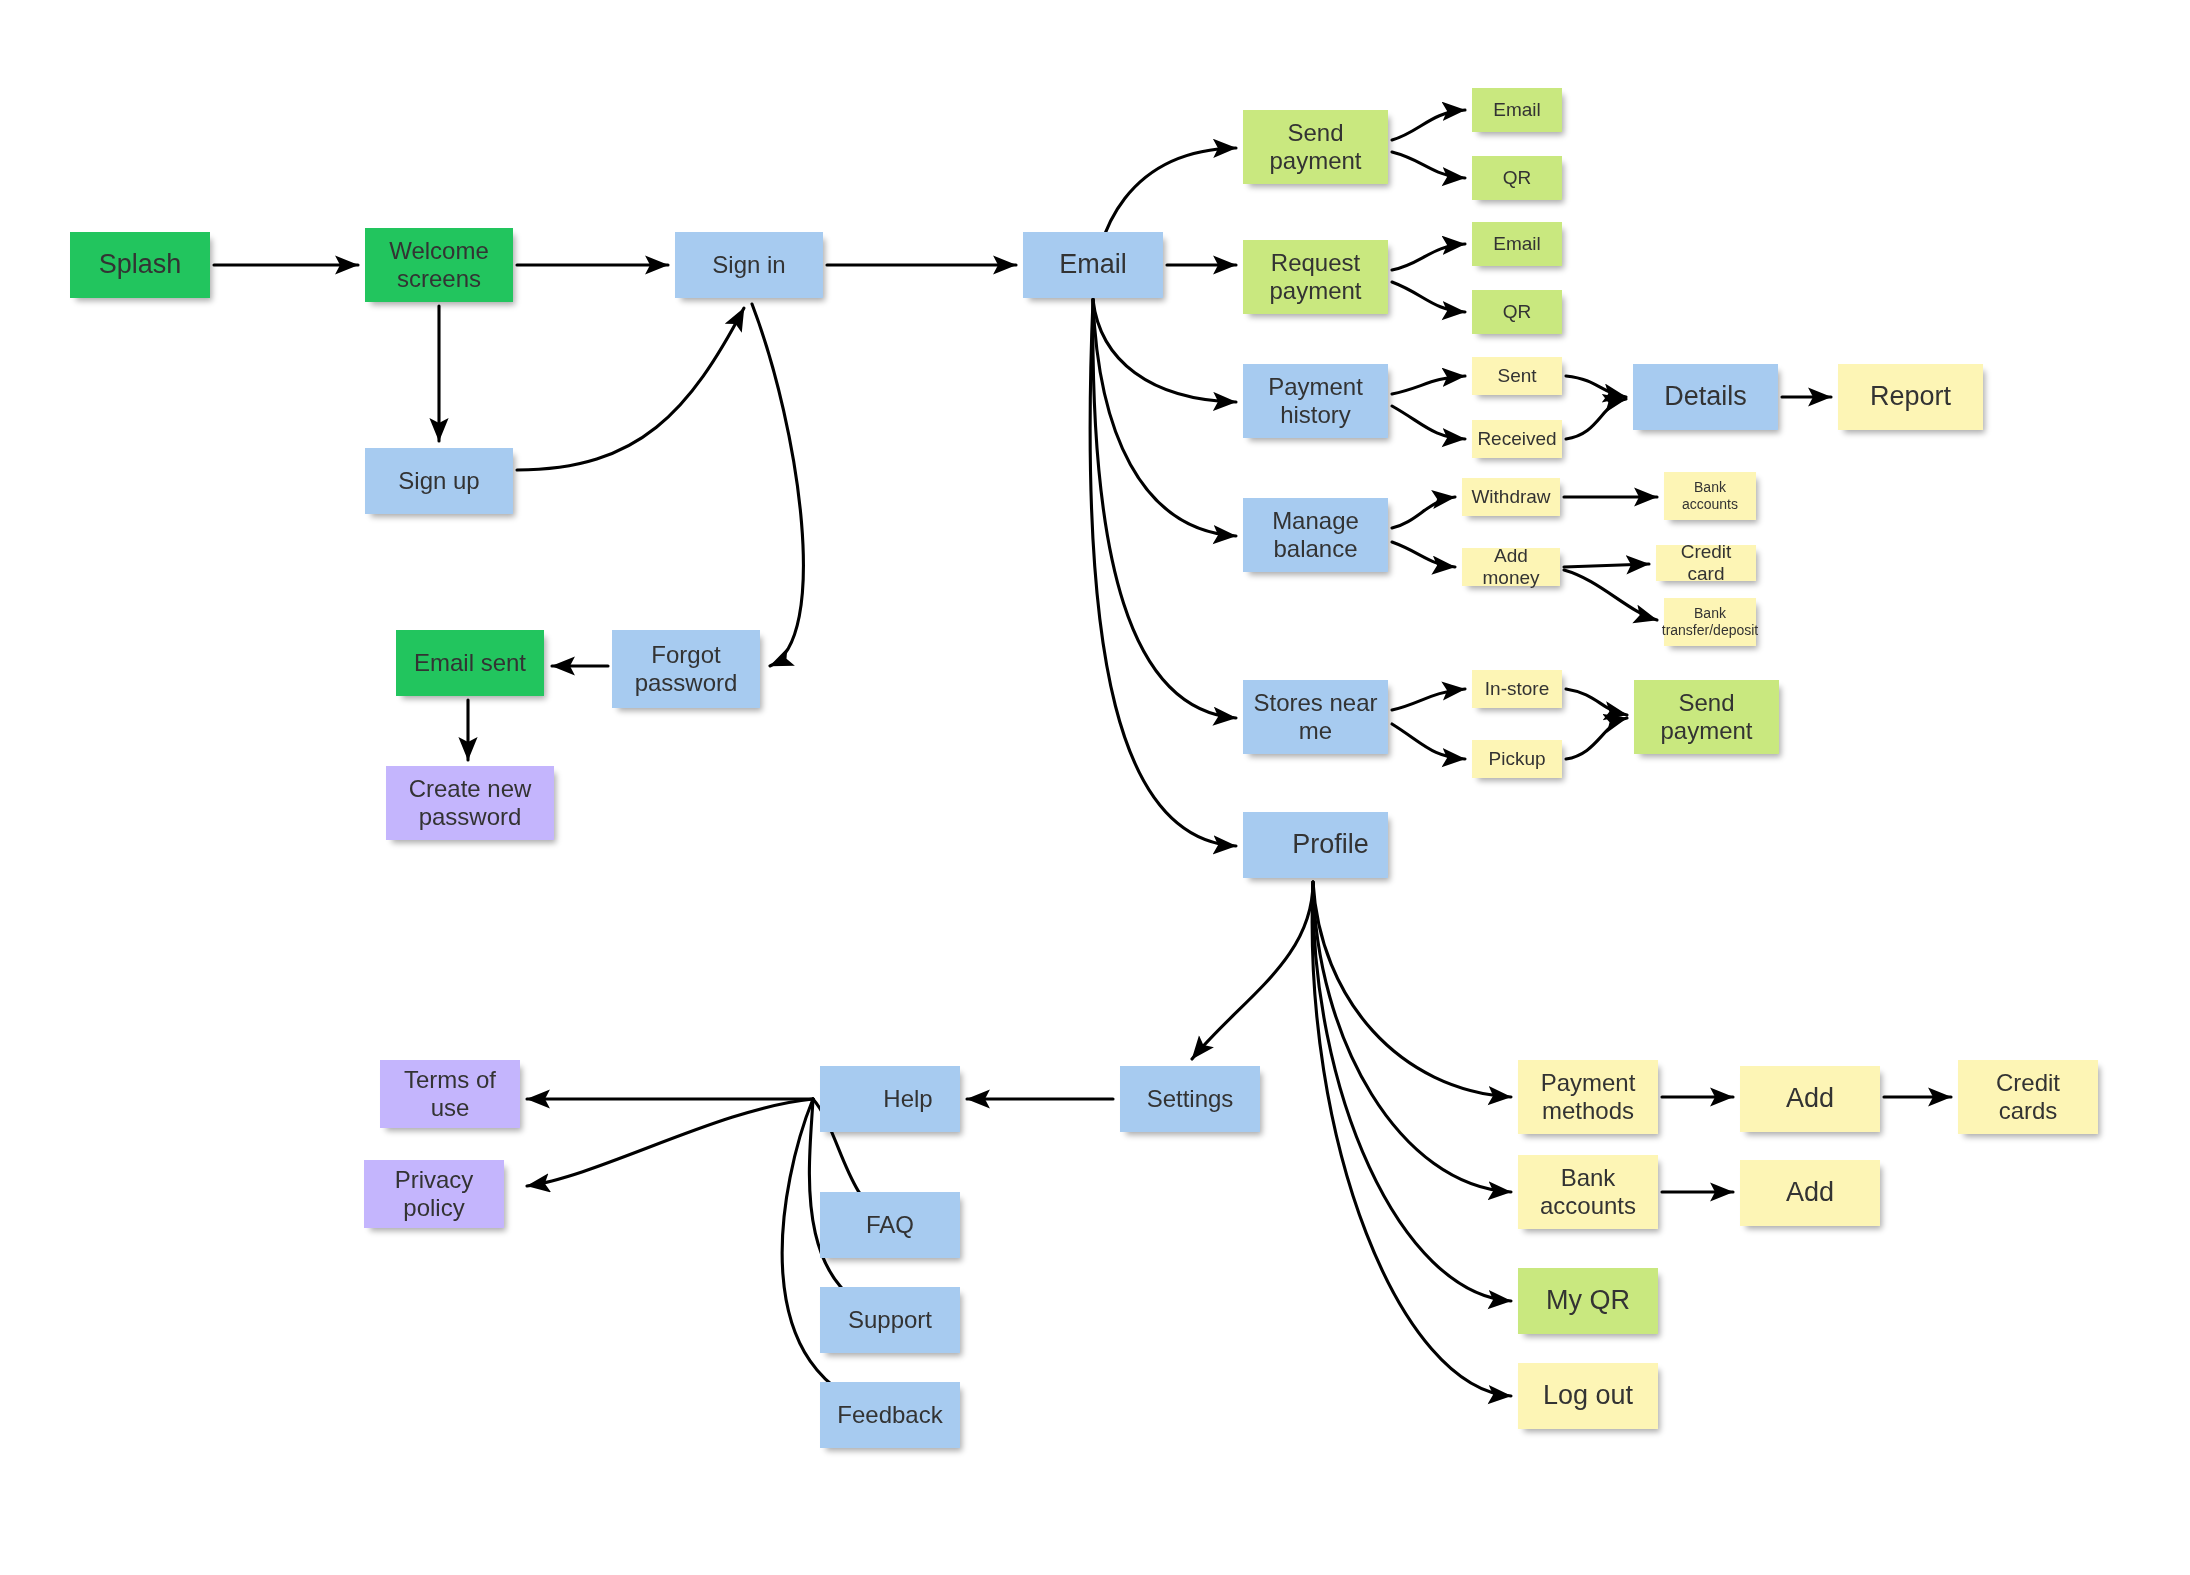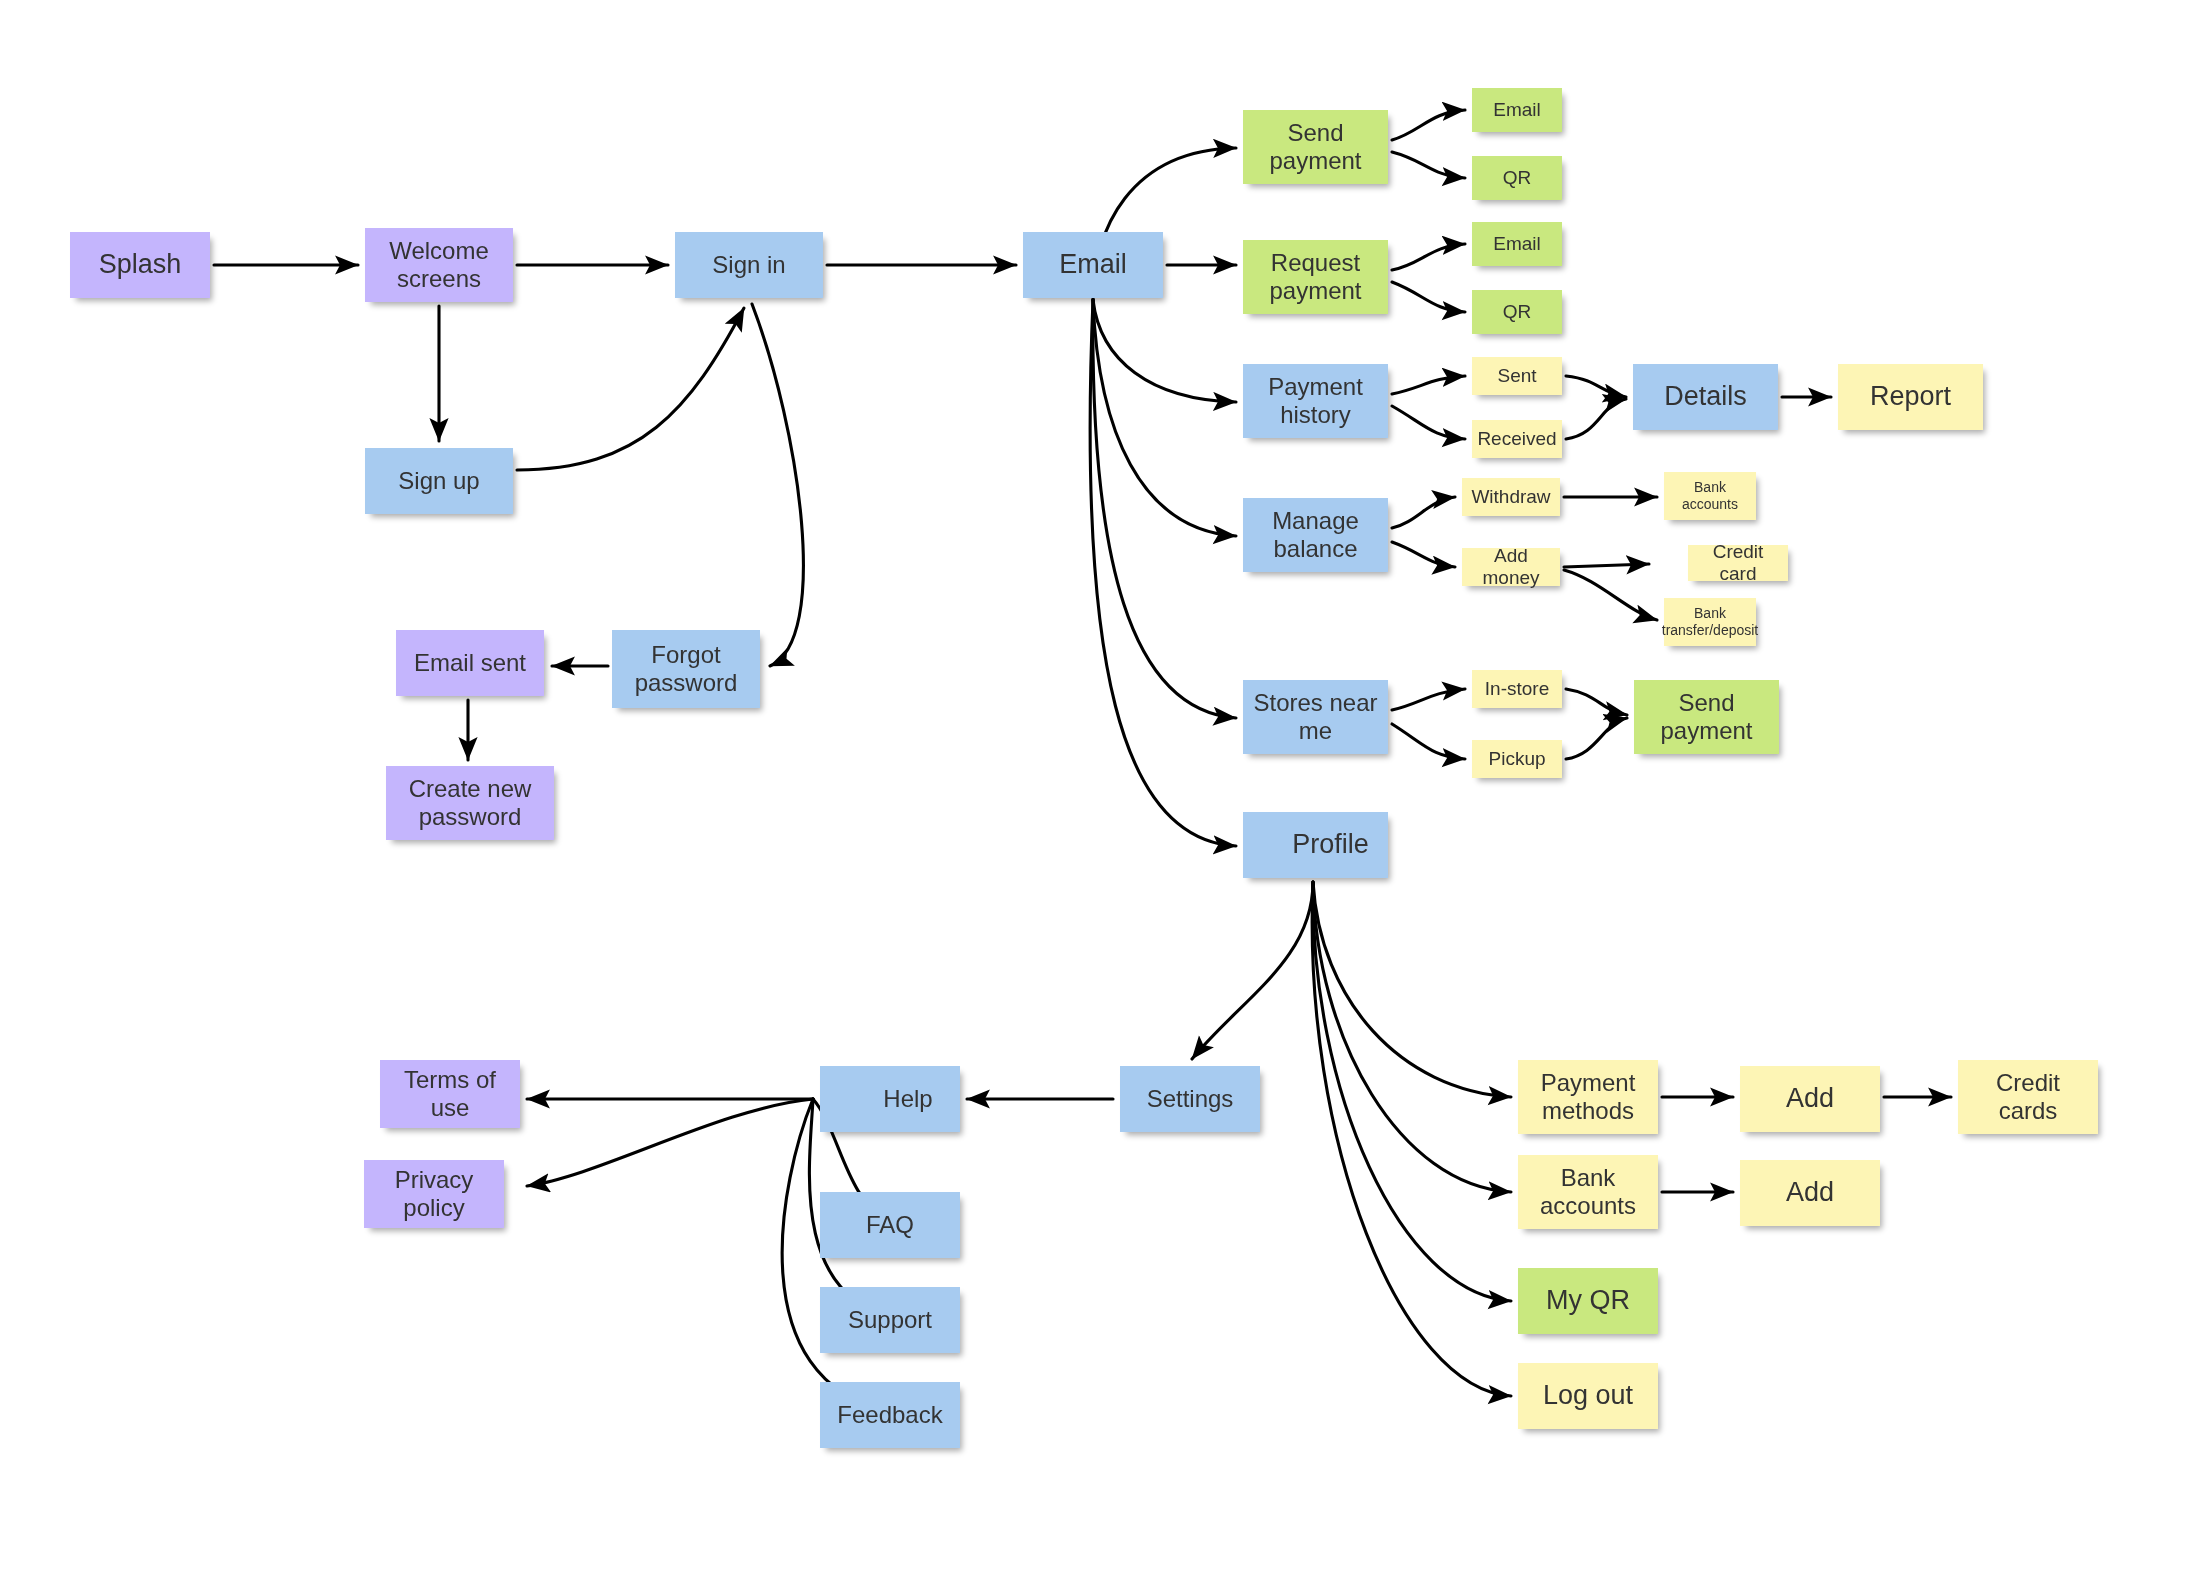--- a/index.html
+++ b/index.html
@@ -32,21 +32,21 @@
     color: #333333;
     line-height: 1.18;
     padding: 2px 4px;
     box-shadow: 4px 5px 6px -2px rgba(0,0,0,0.33);
     z-index: 5;
     white-space: pre-line;
   }
   .c-blue   { background: #a7cbf0; }
   .c-green  { background: #c9e87f; }
   .c-yellow { background: #fdf5b5; }
-  .c-pink   { background: #c4b5fd; }
+  .c-pink   { background: #22c55e; }
   .c-white  { background: #c4b5fd; }
   .s-lg  { font-size: 27px; }
   .s-md  { font-size: 24px; }
   .s-sm  { font-size: 19px; }
   .s-xs  { font-size: 14px; }
 </style>
 </head>
 <body>
 
 <div id="canvas">
@@ -130,21 +130,21 @@
       <div class="node c-yellow s-sm" style="left: 1472px; top: 357px; width: 90px; height: 38px;">Sent</div>
       <div class="node c-yellow s-sm" style="left: 1472px; top: 420px; width: 90px; height: 38px;">Received</div>
       <div class="node c-blue s-lg" style="left: 1633px; top: 364px; width: 145px; height: 66px;">Details</div>
       <div class="node c-yellow s-lg" style="left: 1838px; top: 364px; width: 145px; height: 66px;">Report</div>
       <div class="node c-blue s-md" style="left: 1243px; top: 498px; width: 145px; height: 74px;">Manage
 balance</div>
       <div class="node c-yellow s-sm" style="left: 1462px; top: 478px; width: 98px; height: 38px;">Withdraw</div>
       <div class="node c-yellow s-sm" style="left: 1462px; top: 548px; width: 98px; height: 38px;">Add money</div>
       <div class="node c-yellow s-xs" style="left: 1664px; top: 472px; width: 92px; height: 48px;">Bank
 accounts</div>
-      <div class="node c-yellow s-sm" style="left: 1656px; top: 545px; width: 100px; height: 36px; margin-left: 32px;">Credit card</div>
+      <div class="node c-yellow s-sm" style="left: 1656px; top: 545px; width: 100px; height: 36px;">Credit card</div>
       <div class="node c-yellow s-xs" style="left: 1664px; top: 598px; width: 92px; height: 48px;">Bank
 transfer/deposit</div>
       <div class="node c-blue s-md" style="left: 1243px; top: 680px; width: 145px; height: 74px;">Stores near
 me</div>
       <div class="node c-yellow s-sm" style="left: 1472px; top: 670px; width: 90px; height: 38px;">In-store</div>
       <div class="node c-yellow s-sm" style="left: 1472px; top: 740px; width: 90px; height: 38px;">Pickup</div>
       <div class="node c-green s-md" style="left: 1634px; top: 680px; width: 145px; height: 74px;">Send
 payment</div>
       <div class="node c-blue s-lg" style="left: 1243px; top: 812px; width: 145px; height: 66px; padding-left: 34px;">Profile</div>
       <div class="node c-blue s-md" style="left: 1120px; top: 1066px; width: 140px; height: 66px;">Settings</div>

